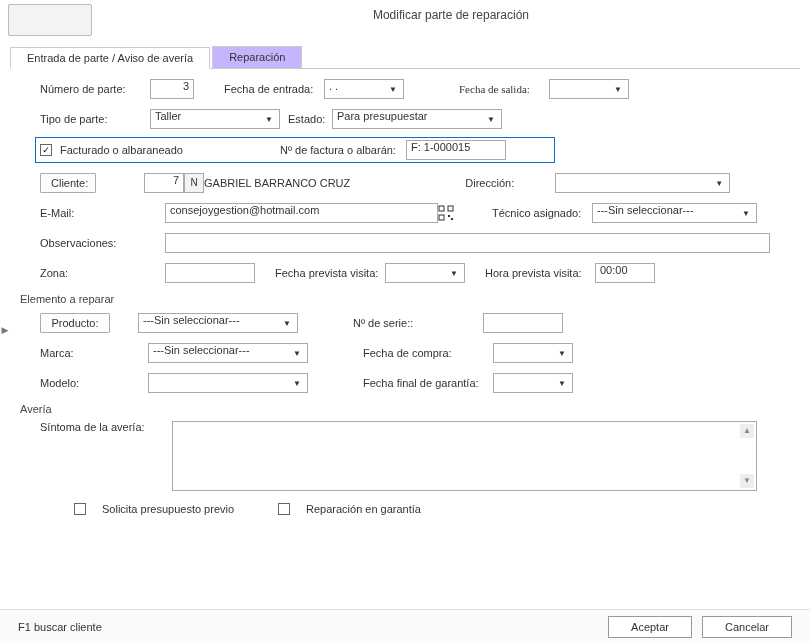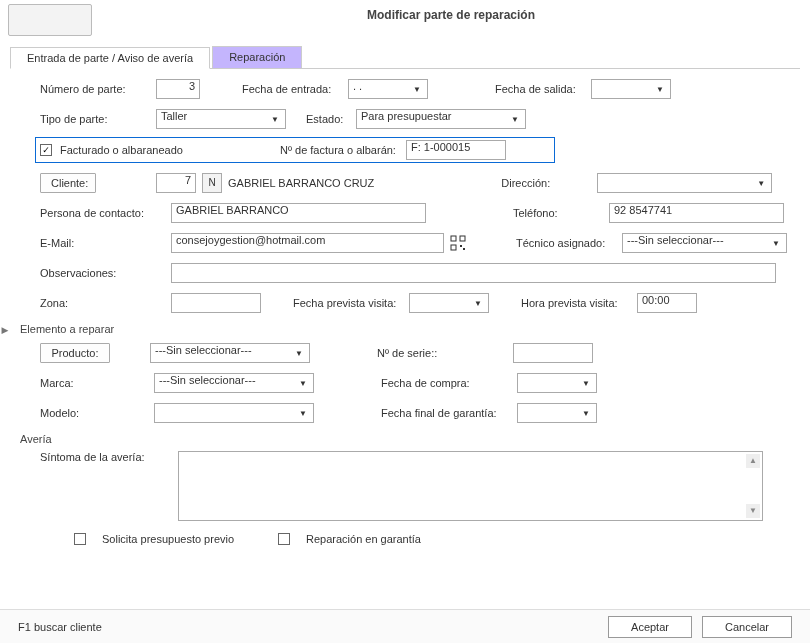--- a/index.html
+++ b/index.html
@@ -10,21 +10,20 @@
       background: #fff;
       width: 810px;
       height: 643px;
       position: relative;
     }
     .header {
       height: 42px;
       display: flex;
       align-items: flex-start;
       padding: 4px 8px;
-      font-weight: bold;
     }
     .header .icon-box {
       width: 84px;
       height: 32px;
       border: 1px solid #bbb;
       border-radius: 2px;
       margin-right: 8px;
       background: #f3f3f3;
     }
     .header .title {
@@ -58,21 +57,20 @@
       margin: 8px 20px 0 20px;
     }
     .section-title {
       font-size: 11px;
       color: #444;
       margin-bottom: 6px;
     }
     .form-row {
       display: flex;
       align-items: center;
-      gap: 6px;
       margin-bottom: 6px;
       min-height: 24px;
     }
     .label {
       font-size: 11px;
       color: #333;
     }
     .input, .select {
       height: 20px;
       border: 1px solid #aaa;
@@ -213,21 +211,21 @@
   <div class="form-row" style="margin-left:20px;">
     <span class="label" style="width:110px;">Número de parte:</span>
     <div class="input text-right" style="width:44px;">3</div>
     <span style="width:30px;"></span>
     <span class="label" style="width:100px;">Fecha de entrada:</span>
     <div class="select" style="width:80px;">
       <span>.       .</span>
       <span class="caret">▼</span>
     </div>
     <span style="width:55px;"></span>
-    <span class="label" style="width:90px;">Fecha de salida:</span>
+    <span class="label" style="width:90px;font-family:Liberation Serif, serif;">Fecha de salida:</span>
     <div class="select" style="width:80px;">
       <span></span>
       <span class="caret">▼</span>
     </div>
   </div>
   <div class="form-row" style="margin-left:20px;">
     <span class="label" style="width:110px;">Tipo de parte:</span>
     <div class="select" style="width:130px;">
       <span>Taller</span>
       <span class="caret">▼</span>
@@ -253,27 +251,20 @@
     <span style="width:48px;"></span>
     <div class="input text-right" style="width:40px;">7</div>
     <span class="small-btn">N</span>
     <span class="label">GABRIEL BARRANCO CRUZ</span>
     <span style="flex:0 0 115px;"></span>
     <span class="label" style="width:90px;">Dirección:</span>
     <div class="select" style="width:175px;">
       <span></span>
       <span class="caret">▼</span>
     </div>
-  </div>
-  <div class="form-row" style="margin-left:20px;">
-    <span class="label" style="width:125px;">Persona de contacto:</span>
-    <div class="input" style="width:255px;">GABRIEL BARRANCO</div>
-    <span style="width:75px;"></span>
-    <span class="label" style="width:90px;">Teléfono:</span>
-    <div class="input" style="width:175px;">92 8547741</div>
   </div>
   <div class="form-row" style="margin-left:20px;">
     <span class="label" style="width:125px;">E-Mail:</span>
     <div class="input" style="width:273px;">consejoygestion@hotmail.com</div>
     <span class="qr-icon">
       <svg viewBox="0 0 16 16">
           <rect x="1" y="1" width="5" height="5" fill="none" stroke="#333"></rect>
           <rect x="10" y="1" width="5" height="5" fill="none" stroke="#333"></rect>
           <rect x="1" y="10" width="5" height="5" fill="none" stroke="#333"></rect>
           <rect x="10" y="10" width="2" height="2" fill="#333"></rect>

